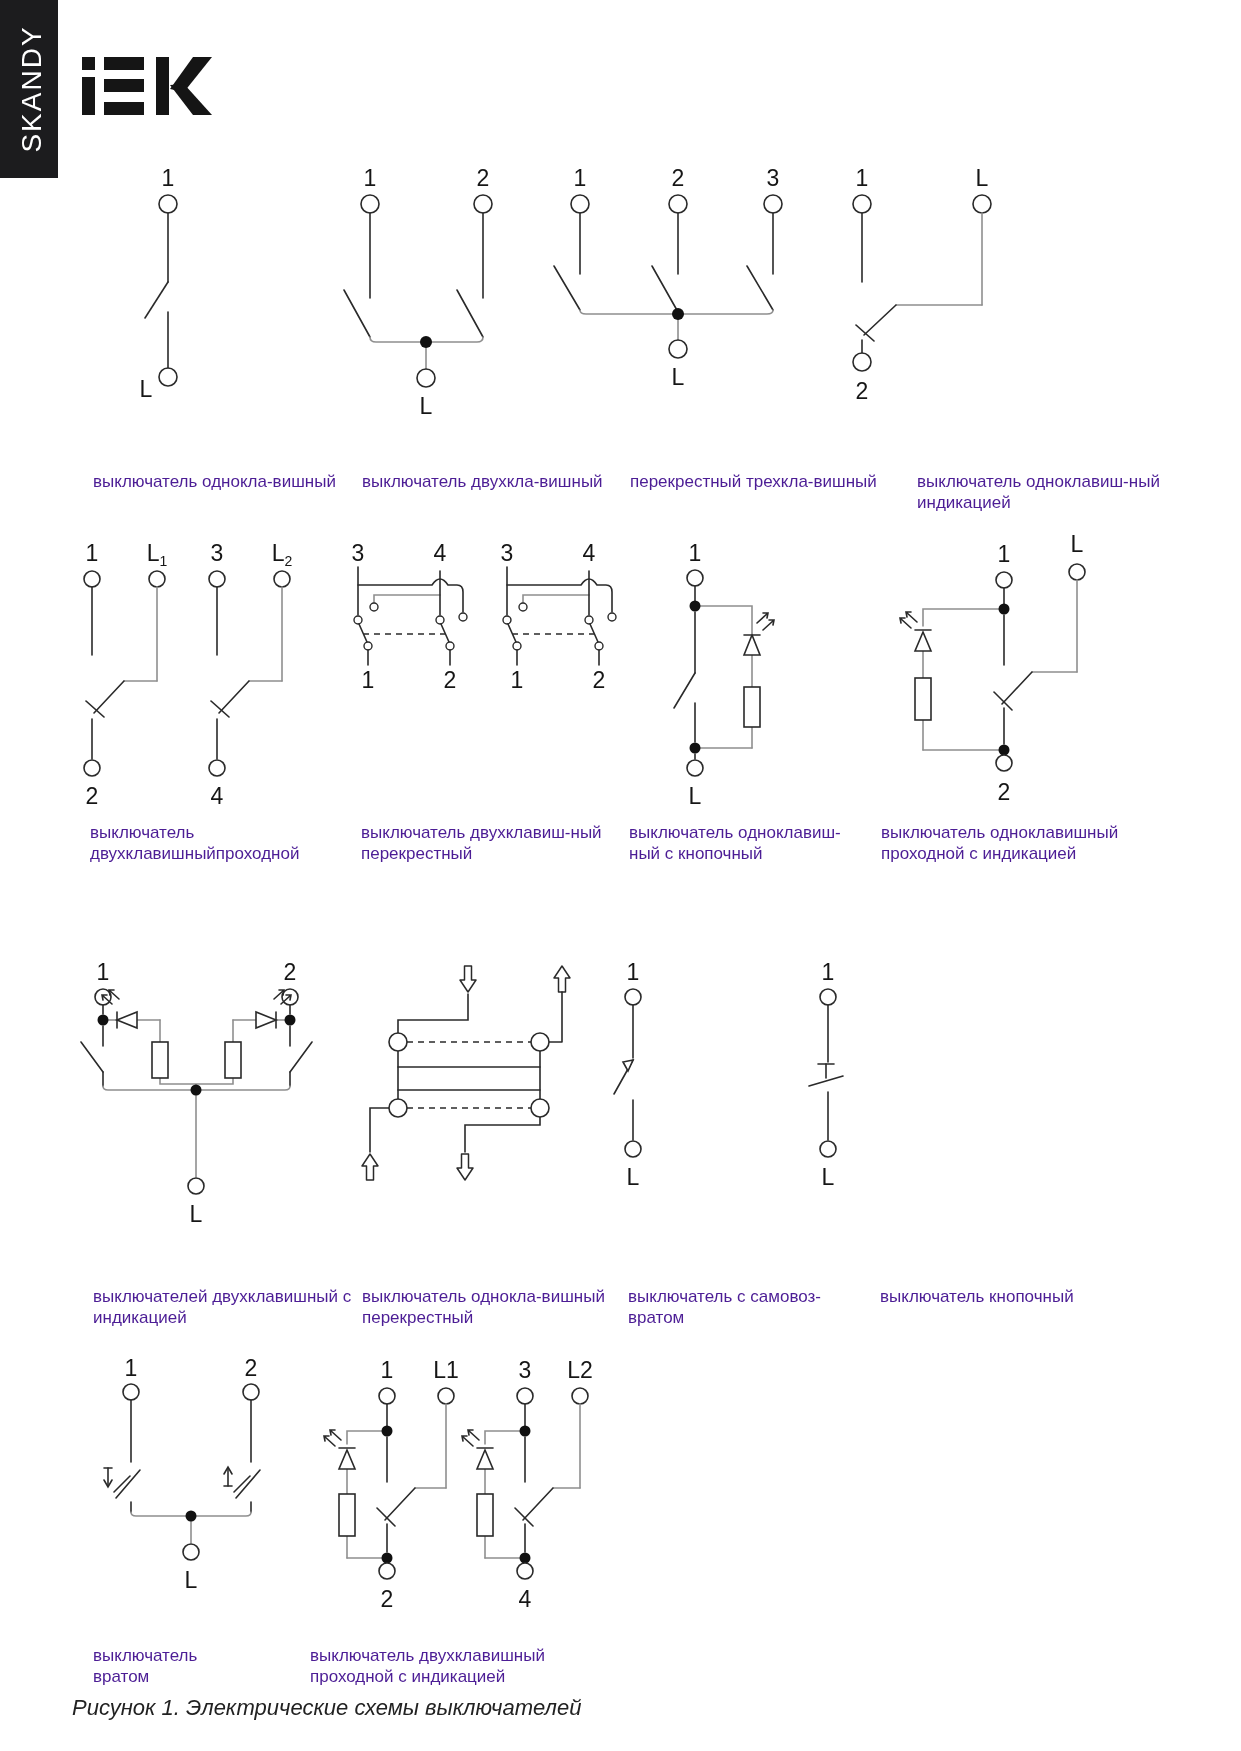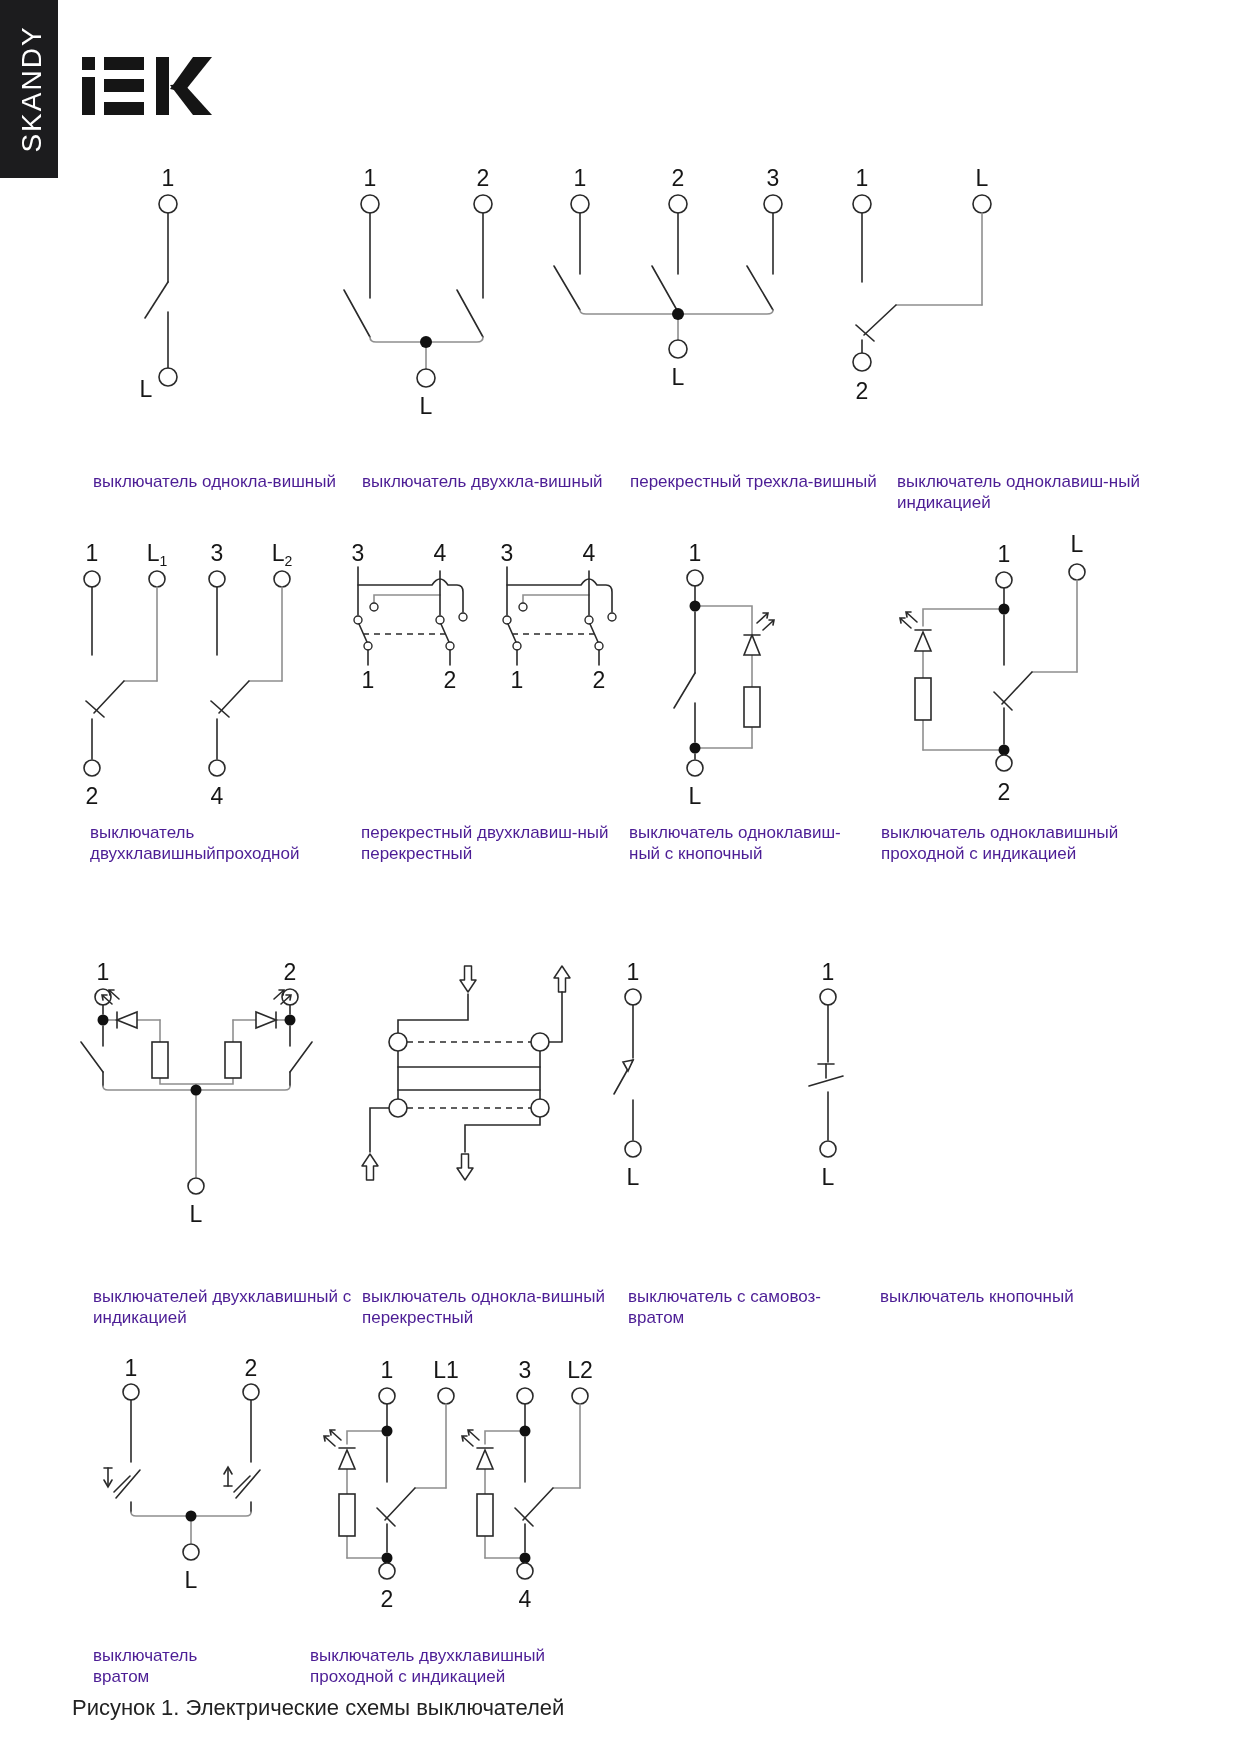--- a/index.html
+++ b/index.html
@@ -4,21 +4,21 @@
 <style>
   html,body{margin:0;padding:0;background:#e8e8e8;}
   .page{position:relative;width:1241px;height:1751px;background:#ffffff;margin:0 auto;
         font-family:"Liberation Sans", sans-serif;overflow:hidden;}
   .sidebar{position:absolute;left:0;top:0;width:58px;height:178px;background:#1c1c1e;}
   .sidebar-text{position:absolute;left:-60px;top:76px;width:178px;height:26px;
         color:#ffffff;font-size:28px;letter-spacing:2px;text-align:center;
         transform:rotate(-90deg);font-weight:400;}
   .logo{position:absolute;left:80px;top:55px;}
   .cap{position:absolute;font-size:17px;line-height:21px;color:#4c1d95;white-space:nowrap;}
-  .figcap{position:absolute;left:72px;top:1695px;font-size:22px;color:#222222;white-space:nowrap;}
+  .figcap{position:absolute;left:72px;top:1695px;font-size:22px;color:#222222;white-space:nowrap;font-style:italic;}
   .diag{position:absolute;margin:0;padding:0;}
   svg text{font-family:"Liberation Sans", sans-serif;}
   .lbl{font-size:23px;fill:#161616;text-anchor:middle;}
   .sub{font-size:14px;}
   .wk{stroke:#2a2a2a;stroke-width:1.6;fill:none;stroke-linecap:round;}
   .wg{stroke:#8f8f8f;stroke-width:1.6;fill:none;stroke-linecap:round;}
   .dash{stroke:#2a2a2a;stroke-width:1.4;stroke-dasharray:6 5;fill:none;}
   .term{fill:#ffffff;stroke:#2a2a2a;stroke-width:1.6;}
   .ct{fill:#ffffff;stroke:#2a2a2a;stroke-width:1.4;}
   .dot{fill:#111111;stroke:none;}
@@ -125,21 +125,21 @@
 
   <div class="cap" style="left:93px;top:471px">
     <div>выключатель однокла-вишный</div>
   </div>
   <div class="cap" style="left:362px;top:471px">
     <div>выключатель двухкла-вишный</div>
   </div>
   <div class="cap" style="left:630px;top:471px">
     <div>перекрестный трехкла-вишный</div>
   </div>
-  <div class="cap" style="left:897px;top:471px">
+  <div class="cap" style="left:917px;top:471px">
     <div>выключатель одноклавиш-ный</div>
     <div>индикацией</div>
   </div>
 
   <figure class="diag" style="left:60px;top:535px">
     <svg width="250" height="285" viewBox="0 0 250 285">
       <text class="lbl" x="32" y="26">1</text>
       <text class="lbl" x="97" y="26"><tspan>L</tspan><tspan class="sub" dy="5">1</tspan></text>
       <text class="lbl" x="157" y="26">3</text>
       <text class="lbl" x="222" y="26"><tspan>L</tspan><tspan class="sub" dy="5">2</tspan></text>
@@ -277,21 +277,21 @@
       <circle class="term" cx="124" cy="243" r="8"></circle>
       <text class="lbl" x="124" y="280">2</text>
     </svg>
   </figure>
 
   <div class="cap" style="left:90px;top:822px">
     <div>выключатель</div>
     <div>двухклавишныйпроходной</div>
   </div>
   <div class="cap" style="left:361px;top:822px">
-    <div>перекрестный двухклавиш-ный</div>
+    <div>выключатель двухклавиш-ный</div>
     <div>перекрестный</div>
   </div>
   <div class="cap" style="left:629px;top:822px">
     <div>выключатель одноклавиш-</div>
     <div>ный с кнопочный</div>
   </div>
   <div class="cap" style="left:881px;top:822px">
     <div>выключатель одноклавишный</div>
     <div>проходной с индикацией</div>
   </div>

